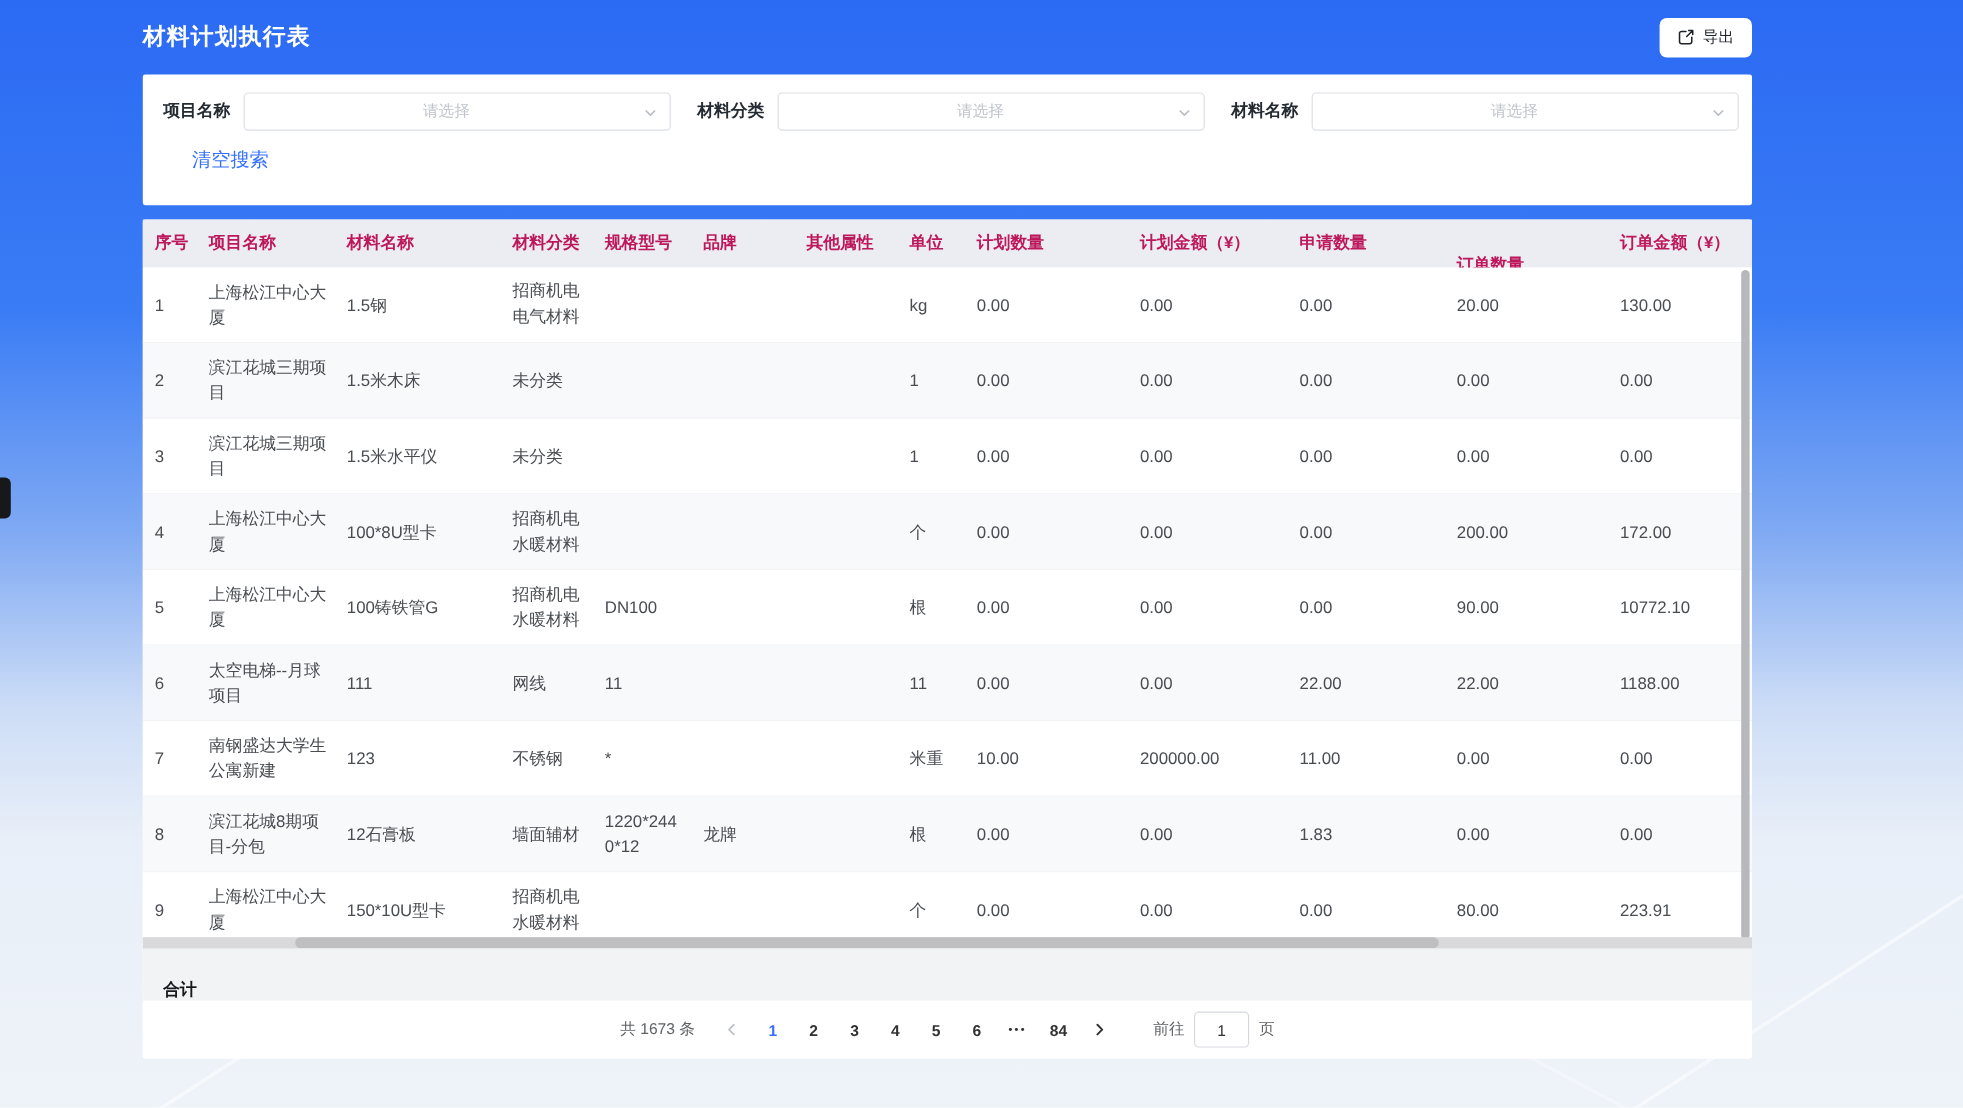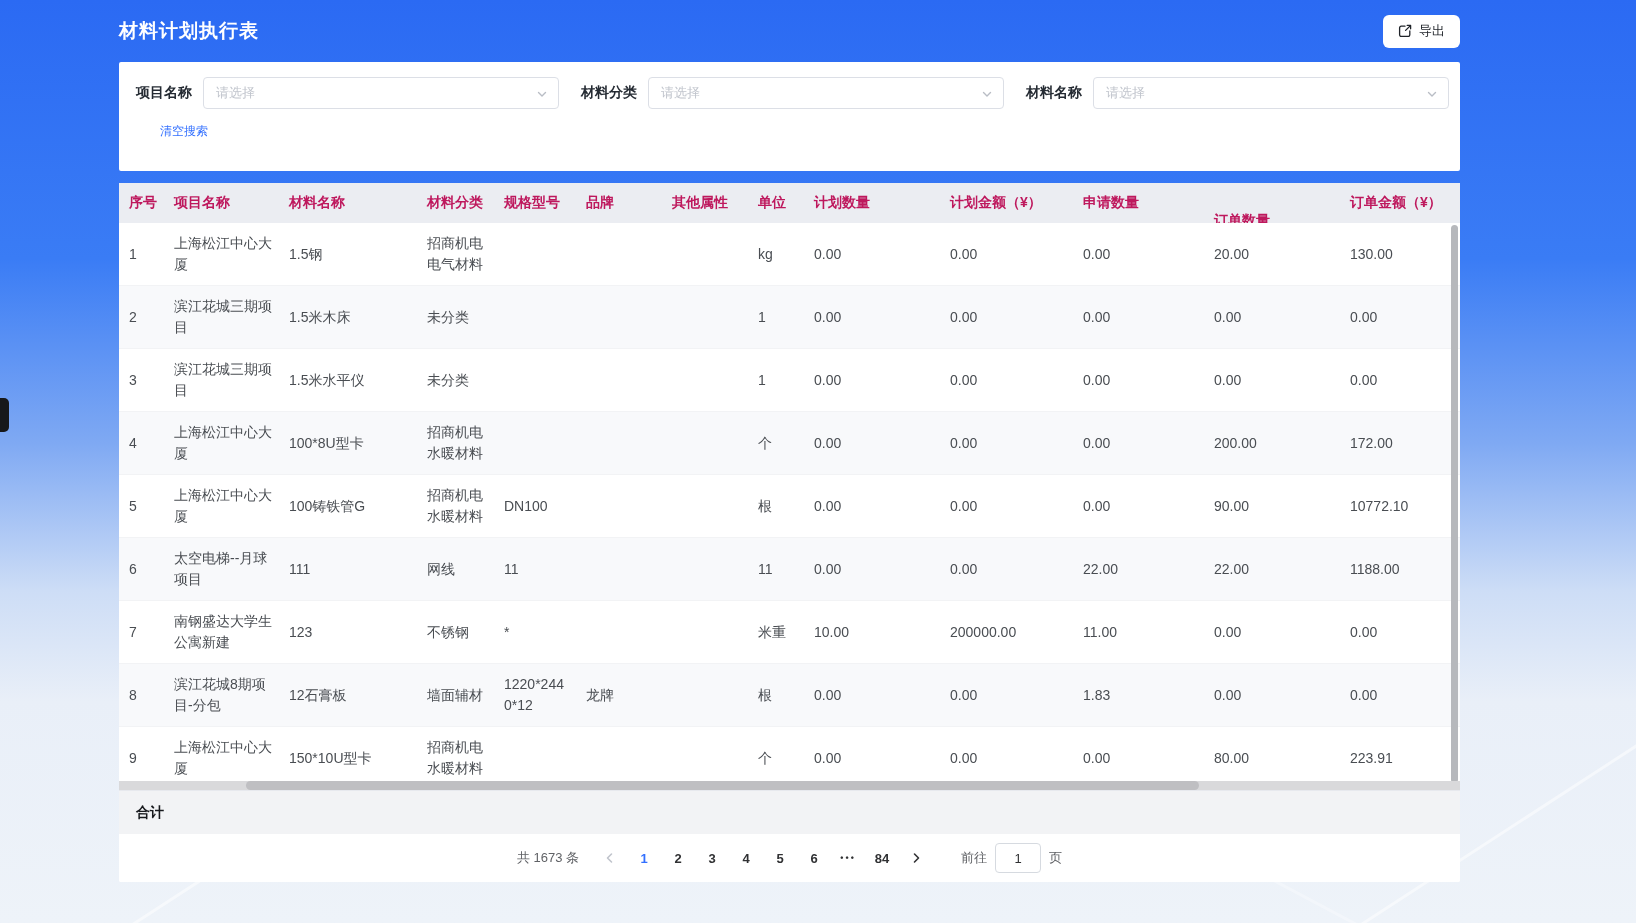--- a/index.html
+++ b/index.html
@@ -16,40 +16,40 @@
   .drawer-handle{position:absolute;left:0;top:398px;width:9px;height:34px;background:#17181a;border-radius:0 5px 5px 0;cursor:pointer;}
 
   .page-header{position:absolute;left:119px;top:0;width:1341px;height:62px;display:flex;align-items:center;justify-content:space-between;}
   .page-title{margin:0;font-size:19px;font-weight:700;color:#ffffff;letter-spacing:1px;}
   .export-btn{display:flex;align-items:center;gap:7px;height:33px;padding:0 15px;background:#ffffff;border:none;border-radius:6px;font-size:13px;color:#1f2329;cursor:pointer;font-family:inherit;}
 
   .filter-card{position:absolute;left:119px;top:62px;width:1341px;height:109px;background:#ffffff;border-radius:2px;box-sizing:border-box;}
   .filter-row{display:flex;align-items:center;padding:15px 0 0 17px;}
   .filter-group{display:flex;align-items:center;margin-right:22px;}
   .filter-label{font-size:14px;color:#252b33;font-weight:600;margin-right:11px;white-space:nowrap;}
-  .select{position:relative;width:356px;height:32px;border:1px solid #dcdfe6;border-radius:4px;background:#fff;display:flex;align-items:center;padding:0 30px 0 12px;box-sizing:border-box;cursor:pointer;}
+  .select{position:relative;width:356px;height:32px;border:1px solid #dcdfe6;border-radius:4px;background:#fff;display:flex;align-items:center;padding:0 30px 0 12px;box-sizing:border-box;cursor:pointer;justify-content:center;}
   .select .ph{color:#c0c4cc;font-size:13px;}
   .select svg{position:absolute;right:10px;top:10px;}
   .action-row{display:flex;align-items:center;padding:14px 0 0 17px;}
   .search-btn{width:197px;height:31px;background:#3370ff;color:#fff;border:none;border-radius:4px;font-size:13px;cursor:pointer;font-family:inherit;}
-  .clear-link{margin-left:24px;color:#3370ff;font-size:12px;cursor:pointer;}
+  .clear-link{margin-left:24px;color:#3370ff;font-size:16px;cursor:pointer;}
 
   .table-card{position:absolute;left:119px;top:183px;width:1341px;background:#ffffff;border-radius:2px;}
   .thead{display:flex;height:40px;background:#ebedf2;align-items:center;}
   .th{font-size:14px;font-weight:700;color:#be185d;padding-left:10px;box-sizing:border-box;white-space:nowrap;overflow:hidden;}
   .tbody{position:relative;}
   .row{display:flex;height:63px;align-items:center;border-bottom:1px solid #f2f3f5;box-sizing:border-box;background:#fff;}
   .row:nth-child(even){background:#f8f9fb;}
   .td{font-size:14px;color:#494d52;padding:0 5px 0 10px;box-sizing:border-box;line-height:21px;word-break:break-all;}
 
   .vbar{position:absolute;top:42px;right:2px;width:7px;height:558px;background:#b6b8bc;border-radius:4px;cursor:pointer;}
   .hbar{position:absolute;top:598px;left:0;width:100%;height:9px;background:#d9d9db;cursor:pointer;}
   .hthumb{position:absolute;left:9.5%;top:0;width:71%;height:9px;background:#bfbfc2;border-radius:5px;}
 
-  .summary{display:flex;align-items:center;height:44px;background:#f2f3f5;font-size:14px;color:#17191d;padding:0 49px 0 17px;box-sizing:border-box;border-top:1px solid #e7e9ee;}
+  .summary{display:flex;align-items:flex-end;height:44px;background:#f2f3f5;font-size:14px;color:#17191d;padding:0 49px 0 17px;box-sizing:border-box;border-top:1px solid #e7e9ee;}
   .summary .label{font-weight:700;}
   .totals{margin-left:auto;display:flex;gap:40px;}
   .total-item{font-weight:600;white-space:nowrap;}
   .t-value{font-weight:600;}
 
   .pagination{display:flex;align-items:center;justify-content:center;height:48px;background:#fff;font-size:13px;color:#606266;border-radius:0 0 2px 2px;}
   .total-text{margin-right:14px;}
   .pages{display:flex;}
   .page-btn{min-width:26px;height:28px;display:flex;align-items:center;justify-content:center;font-weight:600;color:#303133;cursor:pointer;margin:0 4px;}
   .page-btn.active{color:#3370ff;}

